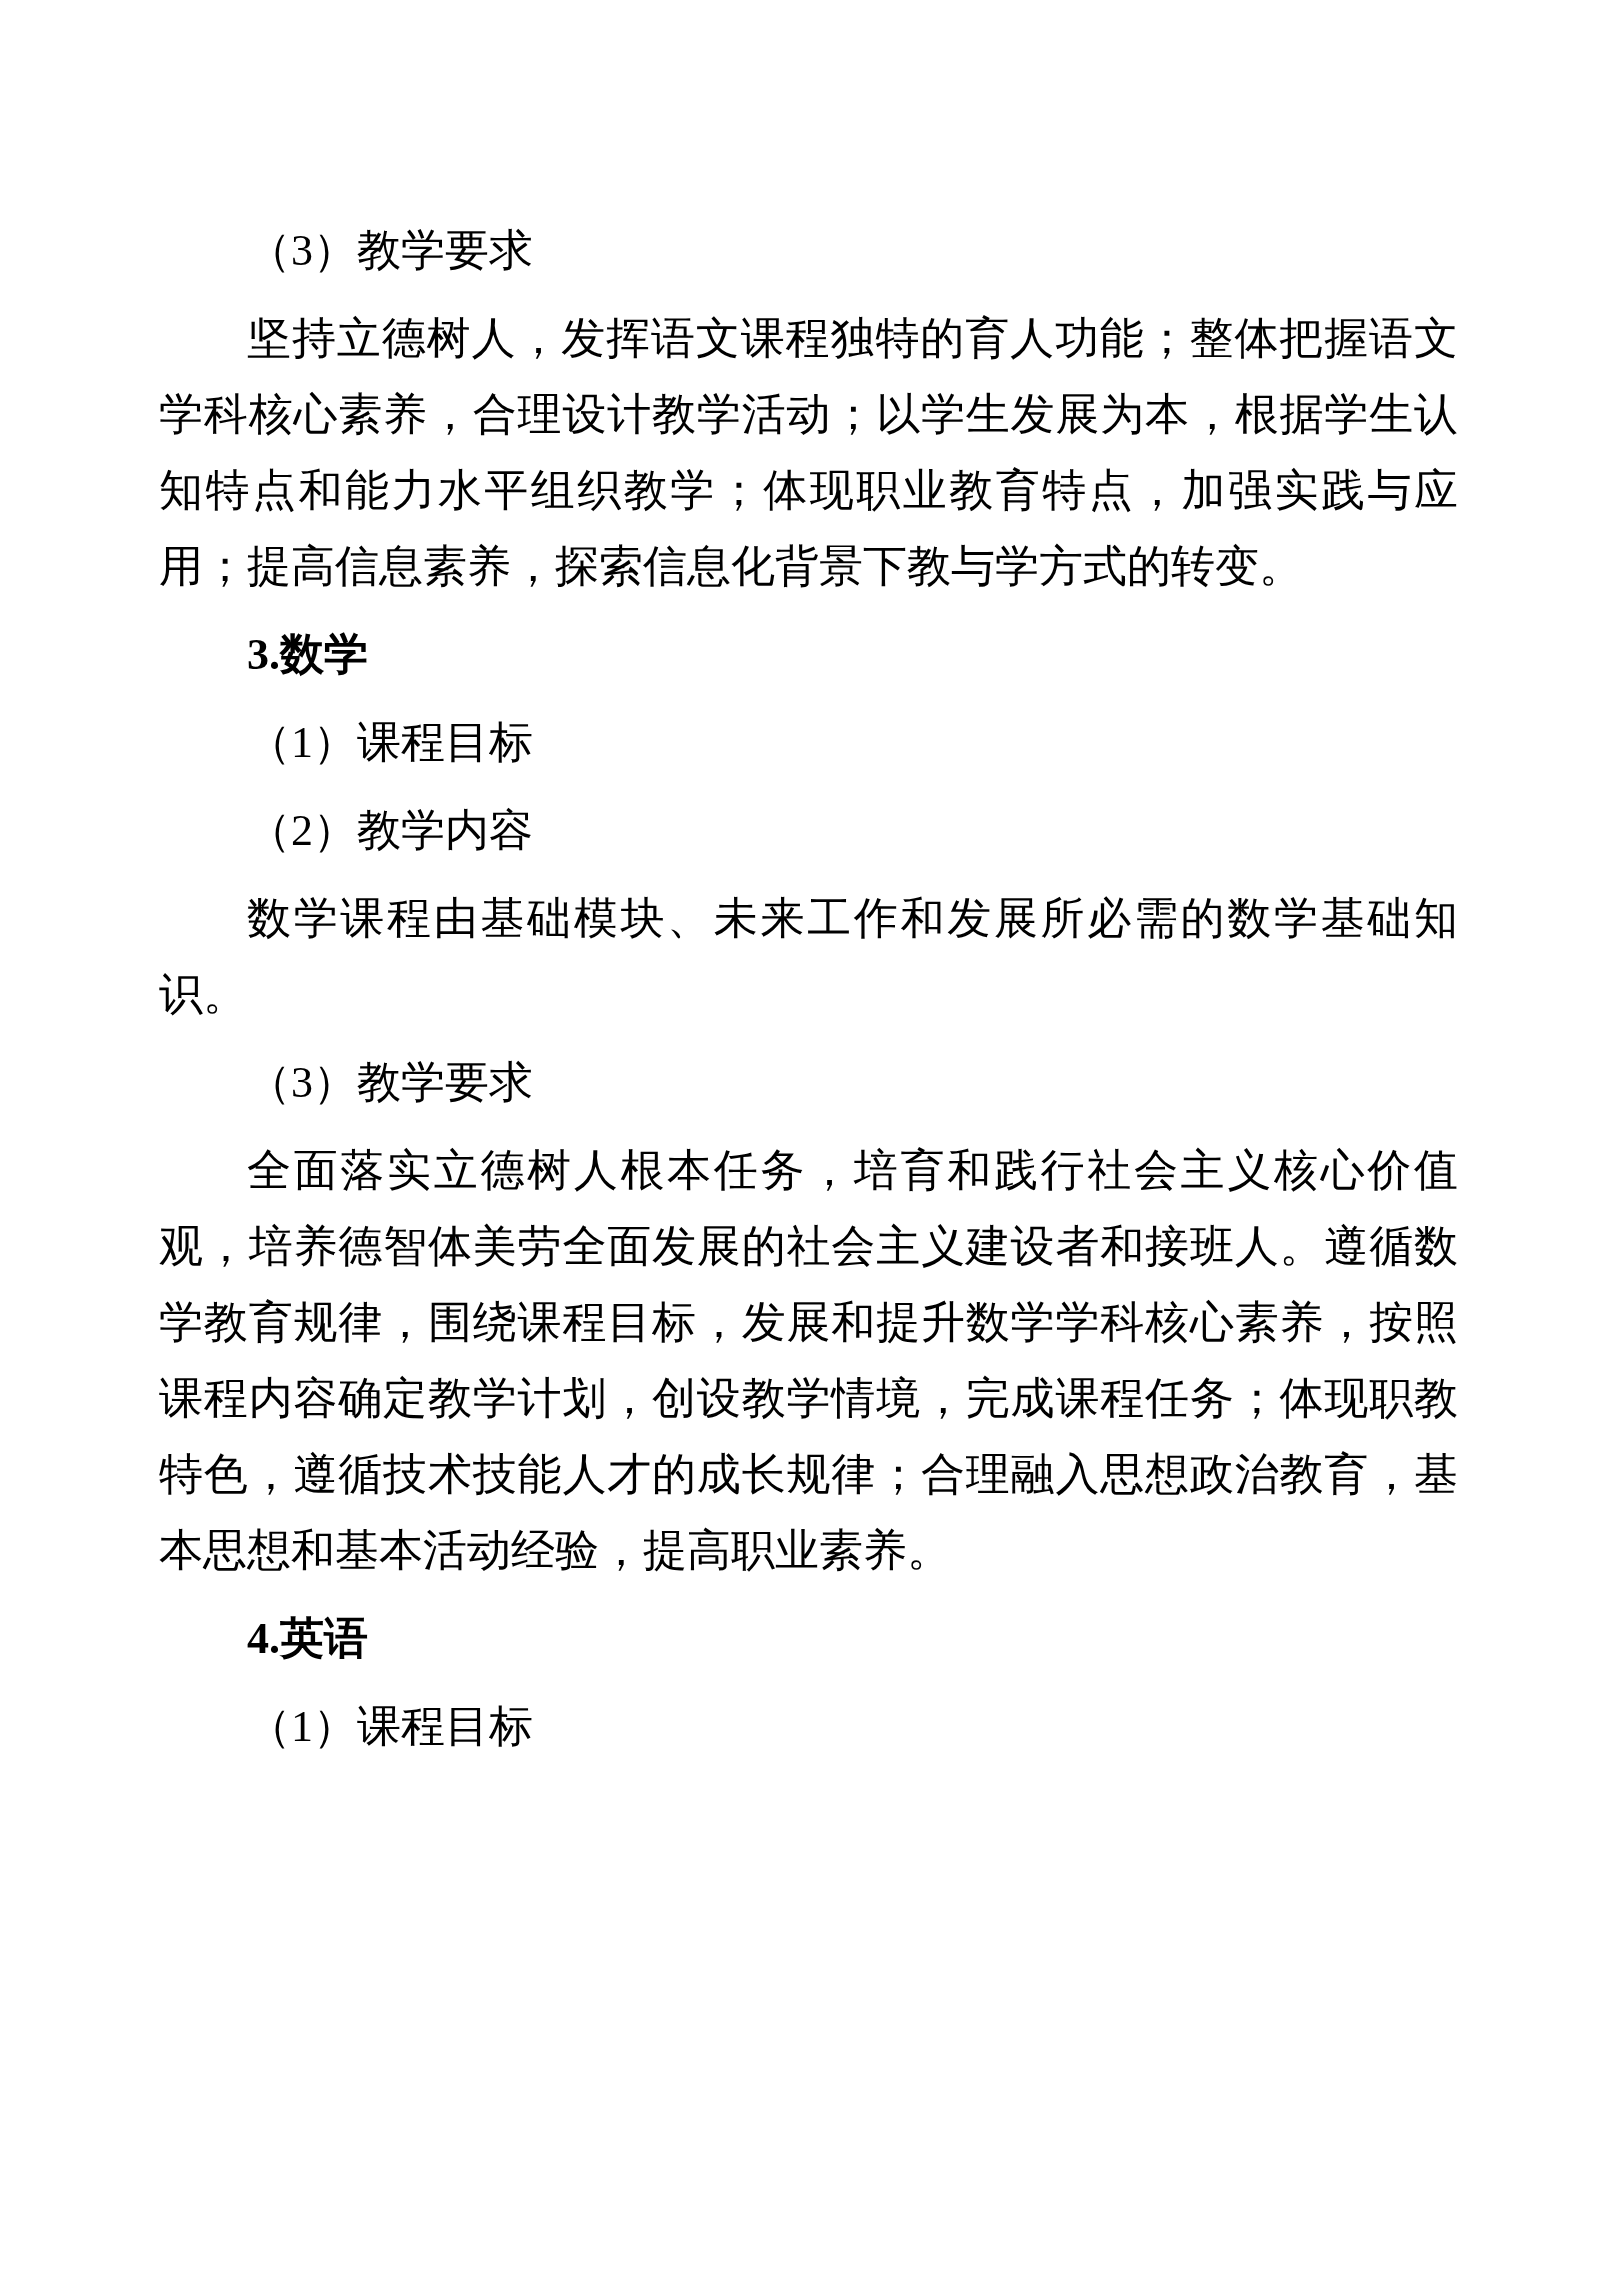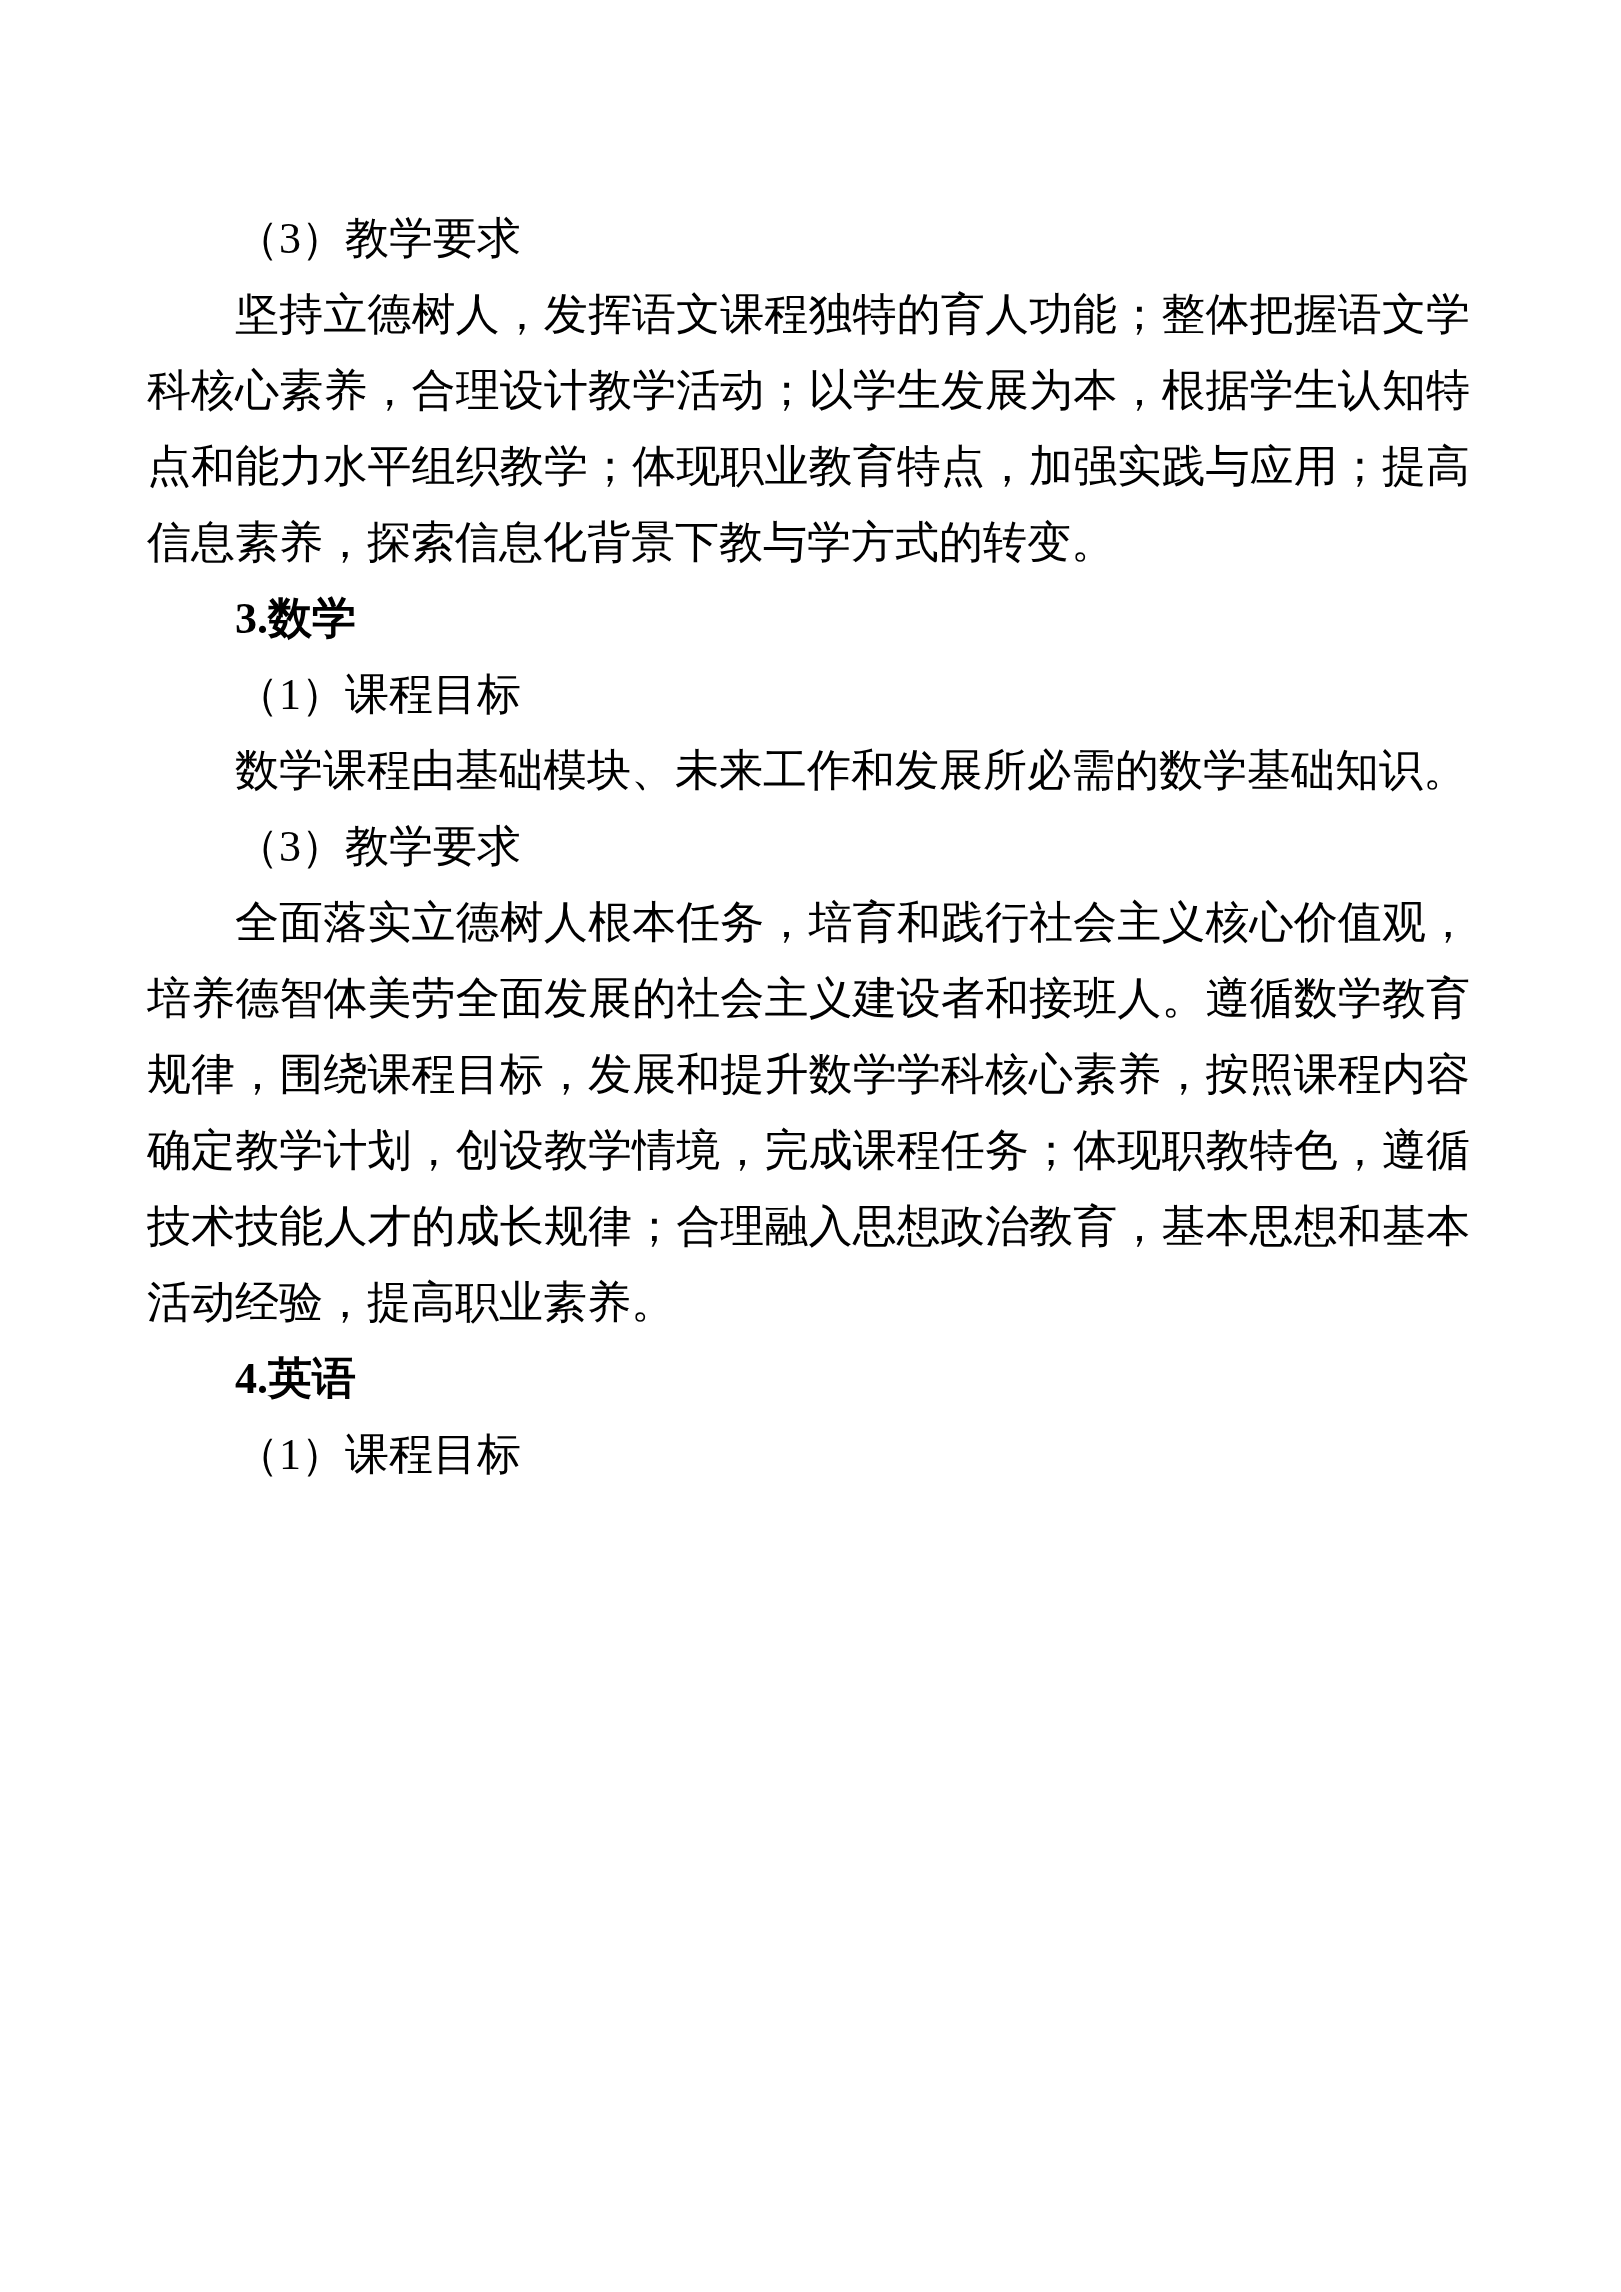--- a/index.html
+++ b/index.html
@@ -21,37 +21,38 @@
     width: 1323px;
     font-family: "Liberation Serif", serif;
     font-size: 44px;
     line-height: 76px;
     color: #000000;
     text-align: justify;
     text-justify: inter-ideograph;
     font-kerning: none;
   }
   .content p {
-    margin: 0;
+    margin: 12px;
     padding: 0;
     text-indent: 2em;
   }
   .content p.heading {
     font-weight: bold;
   }
 </style>
 </head>
 <body>
 
 <div class="page">
   <div class="content">
     <p class="subheading">（3）教学要求</p>
     <p class="paragraph">坚持立德树人，发挥语文课程独特的育人功能；整体把握语文学科核心素养，合理设计教学活动；以学生发展为本，根据学生认知特点和能力水平组织教学；体现职业教育特点，加强实践与应用；提高信息素养，探索信息化背景下教与学方式的转变。</p>
     <p class="heading">3.数学</p>
     <p class="subheading">（1）课程目标</p>
+    <p class="subheading">（2）教学内容</p>
     <p class="paragraph">数学课程由基础模块、未来工作和发展所必需的数学基础知识。</p>
     <p class="subheading">（3）教学要求</p>
     <p class="paragraph">全面落实立德树人根本任务，培育和践行社会主义核心价值观，培养德智体美劳全面发展的社会主义建设者和接班人。遵循数学教育规律，围绕课程目标，发展和提升数学学科核心素养，按照课程内容确定教学计划，创设教学情境，完成课程任务；体现职教特色，遵循技术技能人才的成长规律；合理融入思想政治教育，基本思想和基本活动经验，提高职业素养。</p>
     <p class="heading">4.英语</p>
     <p class="subheading">（1）课程目标</p>
   </div>
 </div>
 
 
 </body></html>

